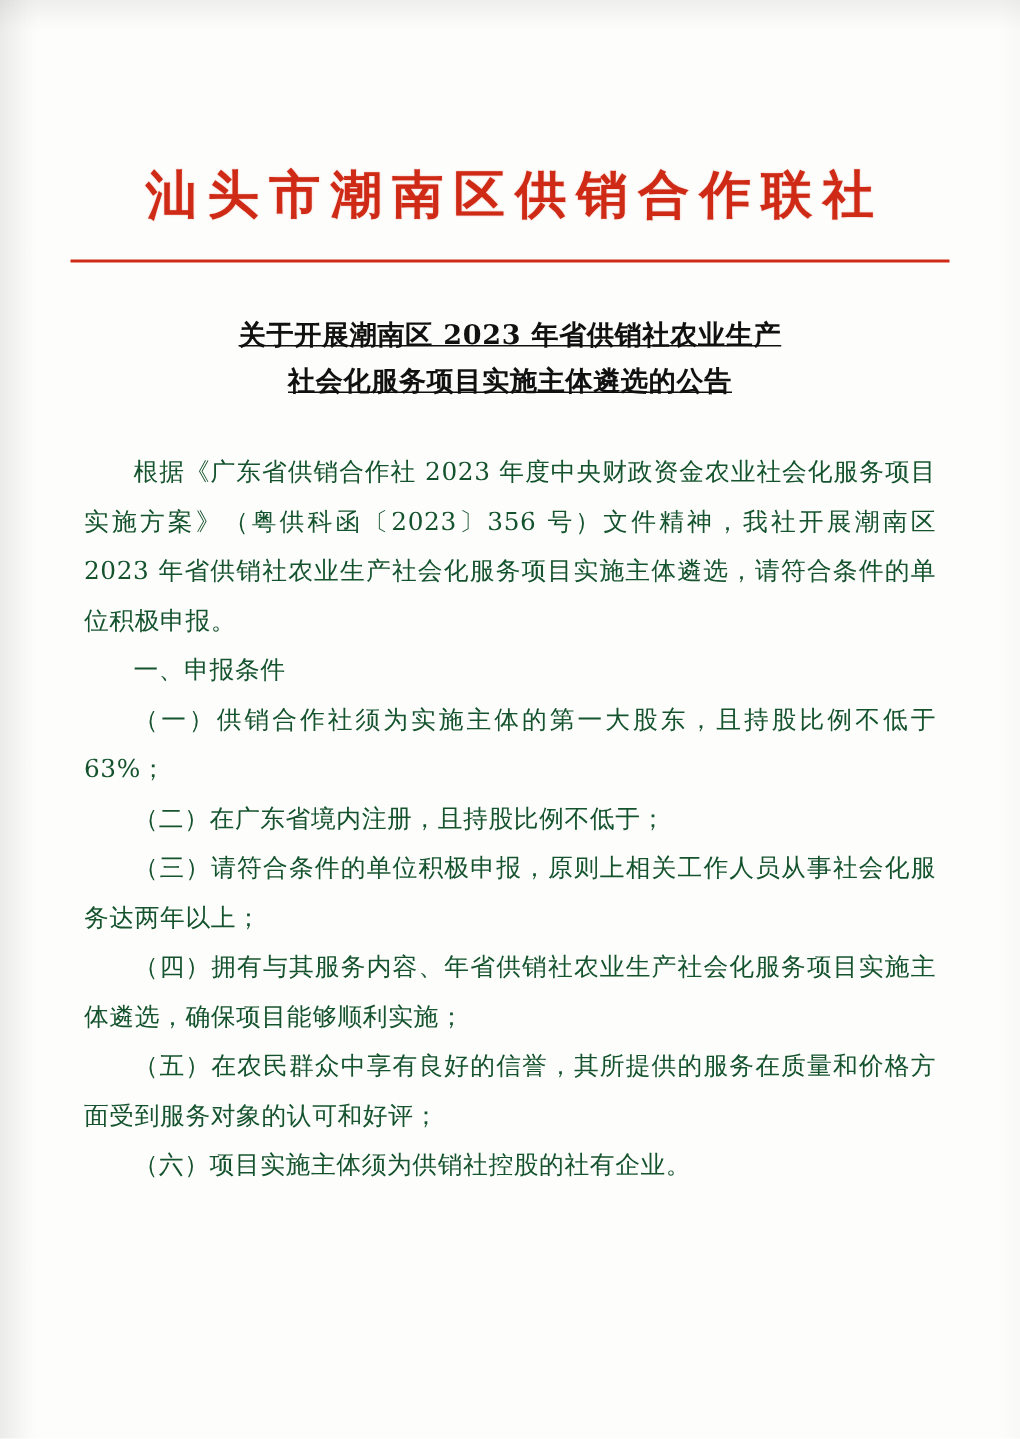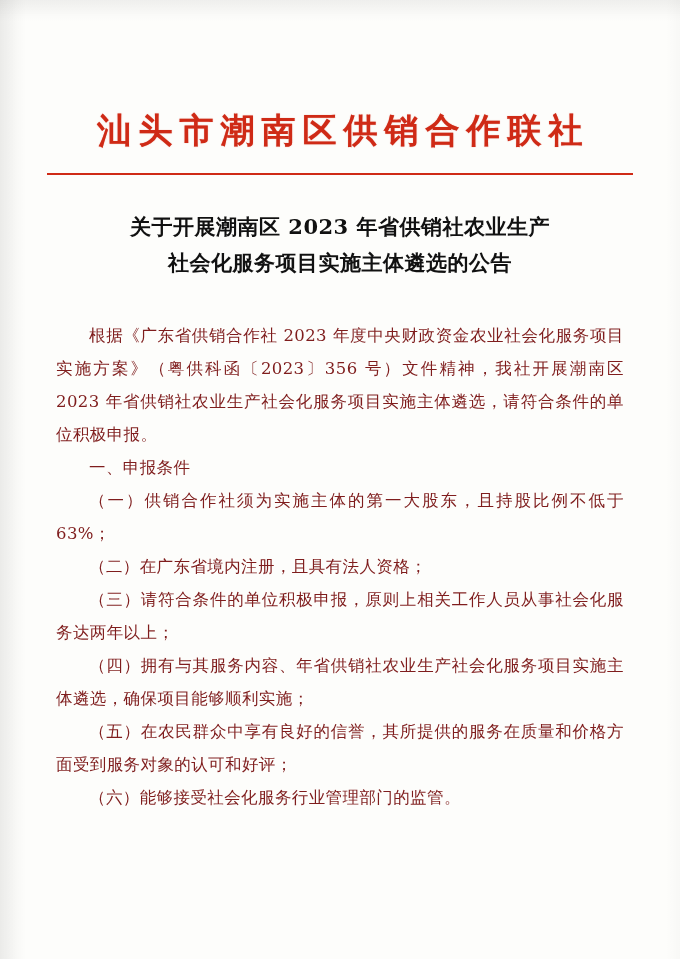--- a/index.html
+++ b/index.html
@@ -62,36 +62,37 @@
     position: relative;
     padding: 0 56px;
     box-sizing: border-box;
   }
 
   .doc-title {
     margin-top: 34px;
     text-align: center;
     font-family: "DejaVu Serif", serif;
     font-weight: bold;
-    font-size: 21px;
+    font-size: 18px;
     line-height: 1.68;
     color: #111111;
     letter-spacing: 0.5px;
+    text-decoration: underline;
   }
 
   .doc-title .line {
     display: block;
   }
 
   .body-text {
-    margin-top: 39px;
+    margin-top: 28px;
     font-family: "DejaVu Serif", serif;
     font-size: 16.5px;
     line-height: 2.0;
-    color: #7f1d1d;
+    color: #14532d;
     text-align: justify;
     letter-spacing: 0.4px;
   }
 
   .body-text p {
     margin: 0;
     text-indent: 2em;
   }
 
   .section-head {
@@ -131,21 +132,21 @@
 
     <div class="doc-title">
       <span class="line">关于开展潮南区 2023 年省供销社农业生产</span>
       <span class="line">社会化服务项目实施主体遴选的公告</span>
     </div>
 
     <div class="body-text">
       <p>根据《广东省供销合作社 2023 年度中央财政资金农业社会化服务项目实施方案》（粤供科函〔2023〕356 号）文件精神，我社开展潮南区 2023 年省供销社农业生产社会化服务项目实施主体遴选，请符合条件的单位积极申报。</p>
       <p class="section-head">一、申报条件</p>
       <p>（一）供销合作社须为实施主体的第一大股东，且持股比例不低于 63%；</p>
-      <p>（二）在广东省境内注册，且具有法人资格；</p>
+      <p>（二）在广东省境内注册，且持股比例不低于；</p>
       <p>（三）请符合条件的单位积极申报，原则上相关工作人员从事社会化服务达两年以上；</p>
       <p>（四）拥有与其服务内容、年省供销社农业生产社会化服务项目实施主体遴选，确保项目能够顺利实施；</p>
       <p>（五）在农民群众中享有良好的信誉，其所提供的服务在质量和价格方面受到服务对象的认可和好评；</p>
-      <p>（六）能够接受社会化服务行业管理部门的监管。</p>
+      <p>（六）项目实施主体须为供销社控股的社有企业。</p>
     </div>
 
   </div>
 </div>
 
 </body></html>

